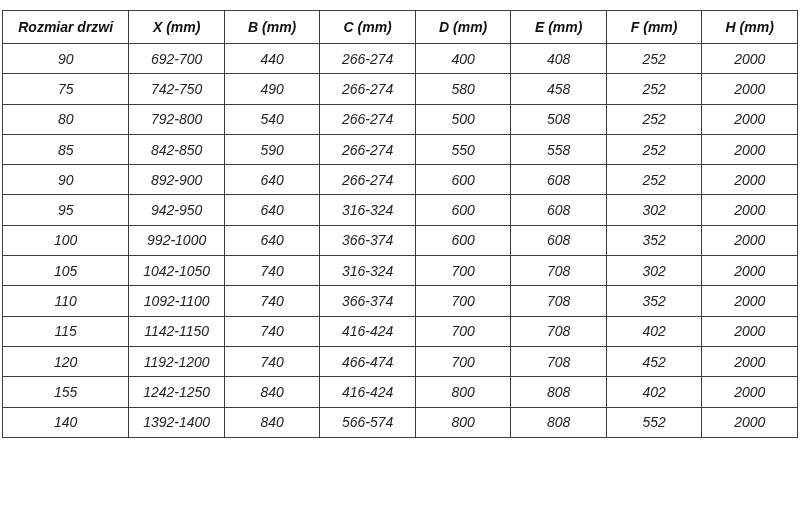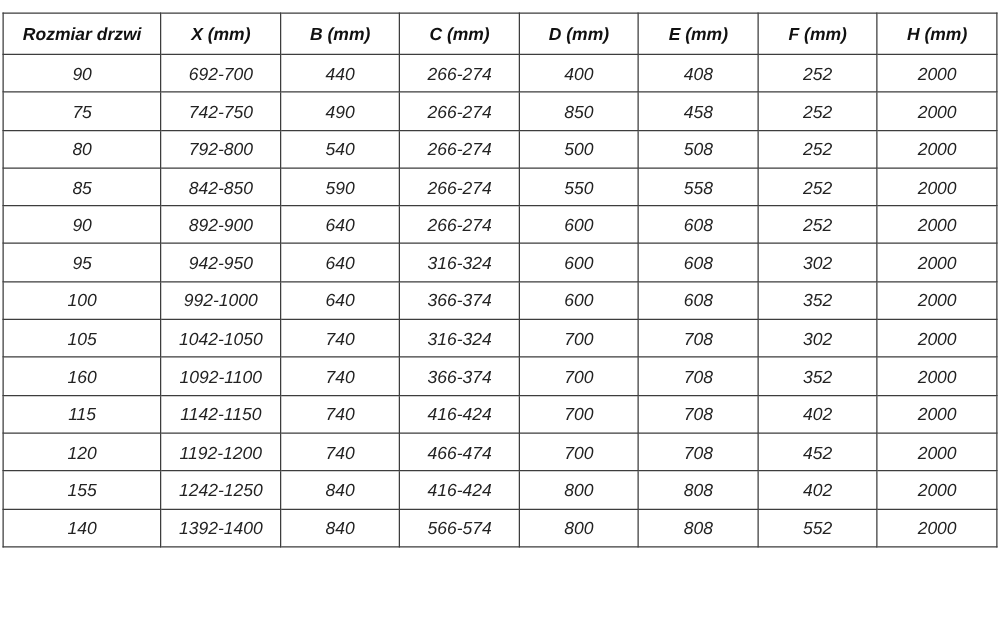--- a/index.html
+++ b/index.html
@@ -81,21 +81,21 @@
           <td>400</td>
           <td>408</td>
           <td>252</td>
           <td>2000</td>
         </tr>
         <tr>
           <td>75</td>
           <td>742-750</td>
           <td>490</td>
           <td>266-274</td>
-          <td>850</td>
+          <td>580</td>
           <td>458</td>
           <td>252</td>
           <td>2000</td>
         </tr>
         <tr>
           <td>80</td>
           <td>792-800</td>
           <td>540</td>
           <td>266-274</td>
           <td>500</td>
@@ -147,21 +147,21 @@
           <td>105</td>
           <td>1042-1050</td>
           <td>740</td>
           <td>316-324</td>
           <td>700</td>
           <td>708</td>
           <td>302</td>
           <td>2000</td>
         </tr>
         <tr>
-          <td>160</td>
+          <td>110</td>
           <td>1092-1100</td>
           <td>740</td>
           <td>366-374</td>
           <td>700</td>
           <td>708</td>
           <td>352</td>
           <td>2000</td>
         </tr>
         <tr>
           <td>115</td>

